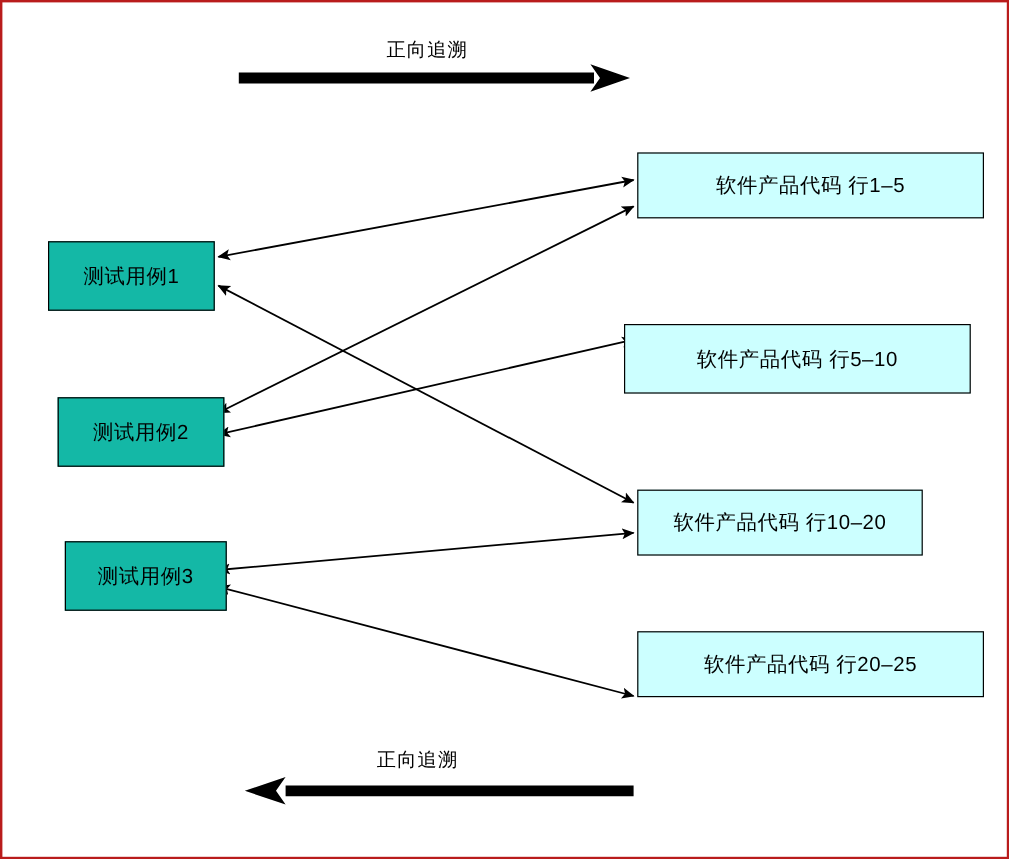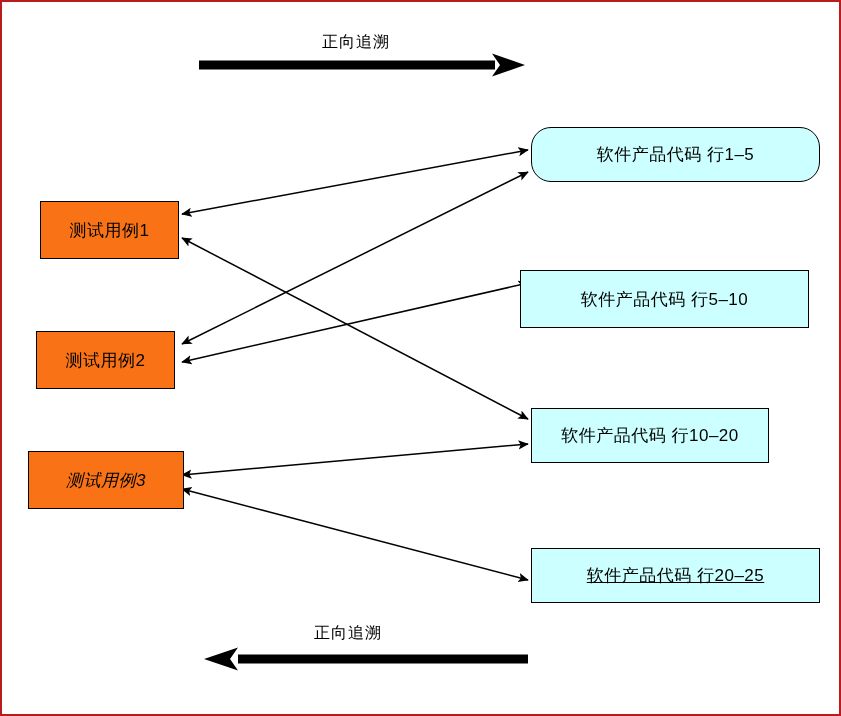--- a/index.html
+++ b/index.html
@@ -33,21 +33,21 @@
     border: 1.6px solid #000000;
     display: flex;
     align-items: center;
     justify-content: center;
     font-size: 17px;
     color: #000000;
     letter-spacing: 0.5px;
     white-space: nowrap;
   }
   .node-test {
-    background: #f97316;
+    background: #14b8a6;
   }
   .node-code {
     background: #ccffff;
   }
   .band-label {
     position: absolute;
     font-size: 16px;
     color: #000000;
     letter-spacing: 1px;
     white-space: nowrap;
@@ -88,33 +88,33 @@
 
   <div class="band-label" style="left:312px; top:621px;">正向追溯</div>
   <svg class="band-arrow" style="left:198px; top:642px;" width="335" height="32" viewBox="0 0 335 32" xmlns="http://www.w3.org/2000/svg">
     <path d="M 38 15 L 328 15" stroke="#000000" stroke-width="9" stroke-linecap="butt"></path>
     <path d="M 4 15 L 38 3.5 L 30 15 L 38 26.5 Z" fill="#000000"></path>
   </svg>
 
   <div class="node node-test" style="left:38px; top:199px; width:139px; height:58px;">
     <span>测试用例1</span>
   </div>
-  <div class="node node-test" style="left:34px; top:329px; width:139px; height:58px;">
+  <div class="node node-test" style="left:46px; top:329px; width:139px; height:58px;">
     <span>测试用例2</span>
   </div>
-  <div class="node node-test" style="left:26px; top:449px; width:156px; height:58px;font-style:italic;">
+  <div class="node node-test" style="left:52px; top:449px; width:135px; height:58px;">
     <span>测试用例3</span>
   </div>
 
-  <div class="node node-code" style="left:529px; top:125px; width:289px; height:55px;border-radius:20px;">
+  <div class="node node-code" style="left:529px; top:125px; width:289px; height:55px;">
     <span>软件产品代码 行1–5</span>
   </div>
   <div class="node node-code" style="left:518px; top:268px; width:289px; height:58px;">
     <span>软件产品代码 行5–10</span>
   </div>
   <div class="node node-code" style="left:529px; top:406px; width:238px; height:55px;">
     <span>软件产品代码 行10–20</span>
   </div>
-  <div class="node node-code" style="left:529px; top:546px; width:289px; height:55px;text-decoration:underline;">
+  <div class="node node-code" style="left:529px; top:524px; width:289px; height:55px;">
     <span>软件产品代码 行20–25</span>
   </div>
 
 </div>
 
 </body></html>

